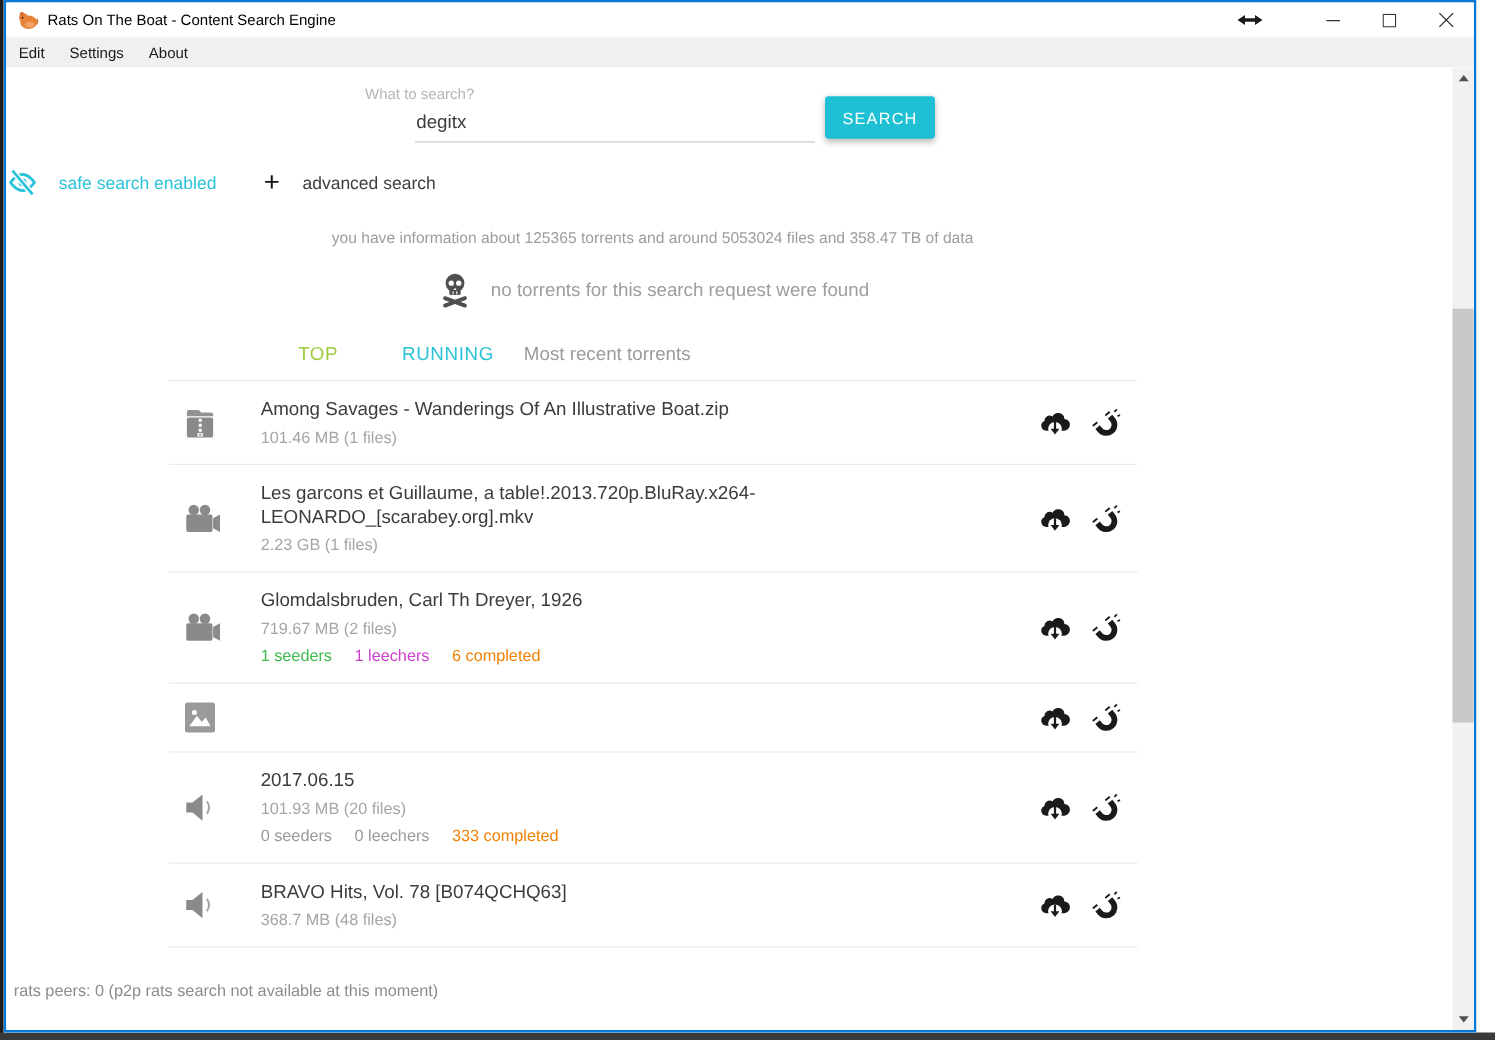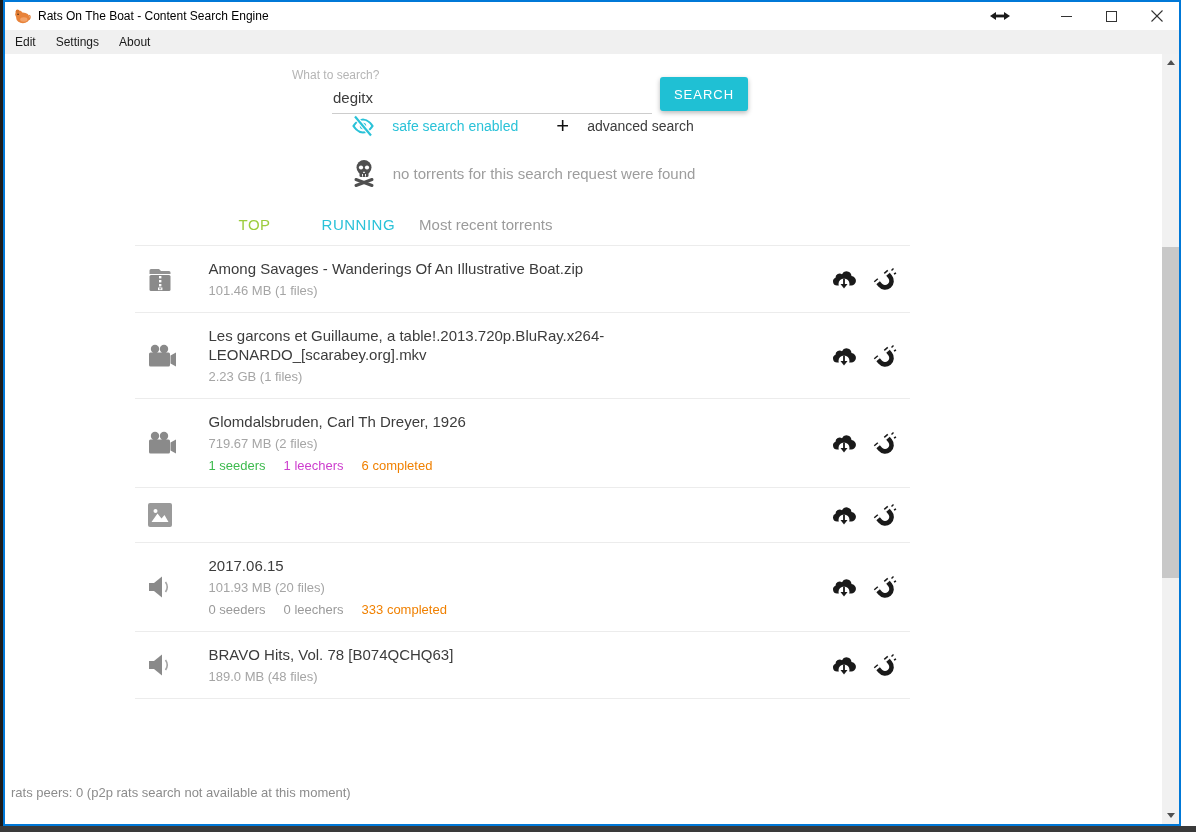--- a/index.html
+++ b/index.html
@@ -29,21 +29,21 @@
 
   .search-wrap { width:460px; margin:14px auto 0; display:flex; align-items:center; }
   .search-field { width:360px; display:flex; flex-direction:column; }
   .search-label { font-size:12px; color:#b5b5b5; margin-bottom:7px; }
   .search-input { border:none; outline:none; border-bottom:1px solid #cdcdcd; font-size:15px; color:#3c3c3c;
                   padding:0 0 7px 1px; font-family:"Liberation Sans", sans-serif; background:transparent;margin-left:40px; }
   .search-btn { width:88px; height:34px; margin-left:8px; margin-top:6px; background:#1fc0d4; color:#fff;
                 border:none; border-radius:3px; font-size:13px; letter-spacing:1px;
                 box-shadow:0 2px 5px rgba(0,0,0,.28); font-family:"Liberation Sans", sans-serif; cursor:pointer; }
 
-  .safe-row { display:flex; align-items:center; justify-content:center; }
+  .safe-row { margin-top:20px; display:flex; align-items:center; }
   .safe-toggle { display:flex; align-items:center; cursor:pointer; }
   .safe-label { font-size:14px; color:#2ac2d8; margin-left:16px; }
   .adv-btn { display:flex; align-items:center; margin-left:38px; cursor:pointer; }
   .plus-glyph { font-size:22px; font-weight:400; color:#111; line-height:20px; }
   .adv-label { font-size:14px; color:#3c3c3c; margin-left:18px; }
 
   .info-line { margin-top:25px; text-align:center; font-size:12.5px; color:#9d9d9d; }
 
   .empty-row { margin-top:20px; display:flex; align-items:center; justify-content:center; }
   .empty-msg { font-size:15px; color:#9d9d9d; margin-left:14px; }
@@ -153,20 +153,21 @@
             <line x1="4" y1="2.5" x2="20" y2="21.5" stroke="#2ac2d8" stroke-width="2.2"></line>
           </svg>
           <span class="safe-label">safe search enabled</span>
         </div>
         <div class="adv-btn">
           <span class="plus-glyph">+</span>
           <span class="adv-label">advanced search</span>
         </div>
       </div>
 
+      <div class="info-line">you have information about 125365 torrents and around 5053024 files and 358.47 TB of data</div>
 
       <div class="empty-row">
         <svg width="30" height="30" viewBox="0 0 30 30">
           <circle cx="15" cy="9.5" r="7.5" fill="#4f4f4f"></circle>
           <rect x="10.5" y="13" width="9" height="6" rx="1.5" fill="#4f4f4f"></rect>
           <circle cx="12" cy="9.5" r="2.1" fill="#fff"></circle>
           <circle cx="18" cy="9.5" r="2.1" fill="#fff"></circle>
           <path d="M15 13.2 L13.8 15 L16.2 15 Z" fill="#fff"></path>
           <line x1="13.5" y1="16" x2="13.5" y2="18.6" stroke="#fff" stroke-width="0.9"></line>
           <line x1="16.5" y1="16" x2="16.5" y2="18.6" stroke="#fff" stroke-width="0.9"></line>
@@ -377,21 +378,21 @@
     <div class="type-cell">
 
       <svg width="27" height="26" viewBox="0 0 27 26">
         <rect x="2" y="9" width="6" height="8" fill="#8a8a8a"></rect>
         <path d="M7 9 L15 2.5 V23.5 L7 17 Z" fill="#8a8a8a"></path>
         <path d="M18.5 8 Q22 13 18.5 18" stroke="#a5a5a5" stroke-width="1.6" fill="none"></path>
       </svg>
     </div>
     <div class="text-cell">
       <span class="t-title">BRAVO Hits, Vol. 78 [B074QCHQ63]</span>
-      <span class="t-size">189.0 MB (48 files)</span>
+      <span class="t-size">368.7 MB (48 files)</span>
 
     </div>
     <div class="actions-cell">
       <div class="act-btn">
         <svg width="26" height="24" viewBox="0 0 26 24">
           <path d="M20.5 9.1 A5 5 0 0 0 11 7.2 A4.2 4.2 0 0 0 4.5 10.8 A4 4 0 0 0 6 18.5 H20 A4.7 4.7 0 0 0 20.5 9.1 Z" fill="#1a1a1a"></path>
           <circle cx="13" cy="17" r="5.5" fill="#fff"></circle>
           <line x1="13" y1="11.5" x2="13" y2="19" stroke="#1a1a1a" stroke-width="1.8"></line>
           <path d="M9.5 17 L13 21.5 L16.5 17 Z" fill="#1a1a1a"></path>
         </svg>

